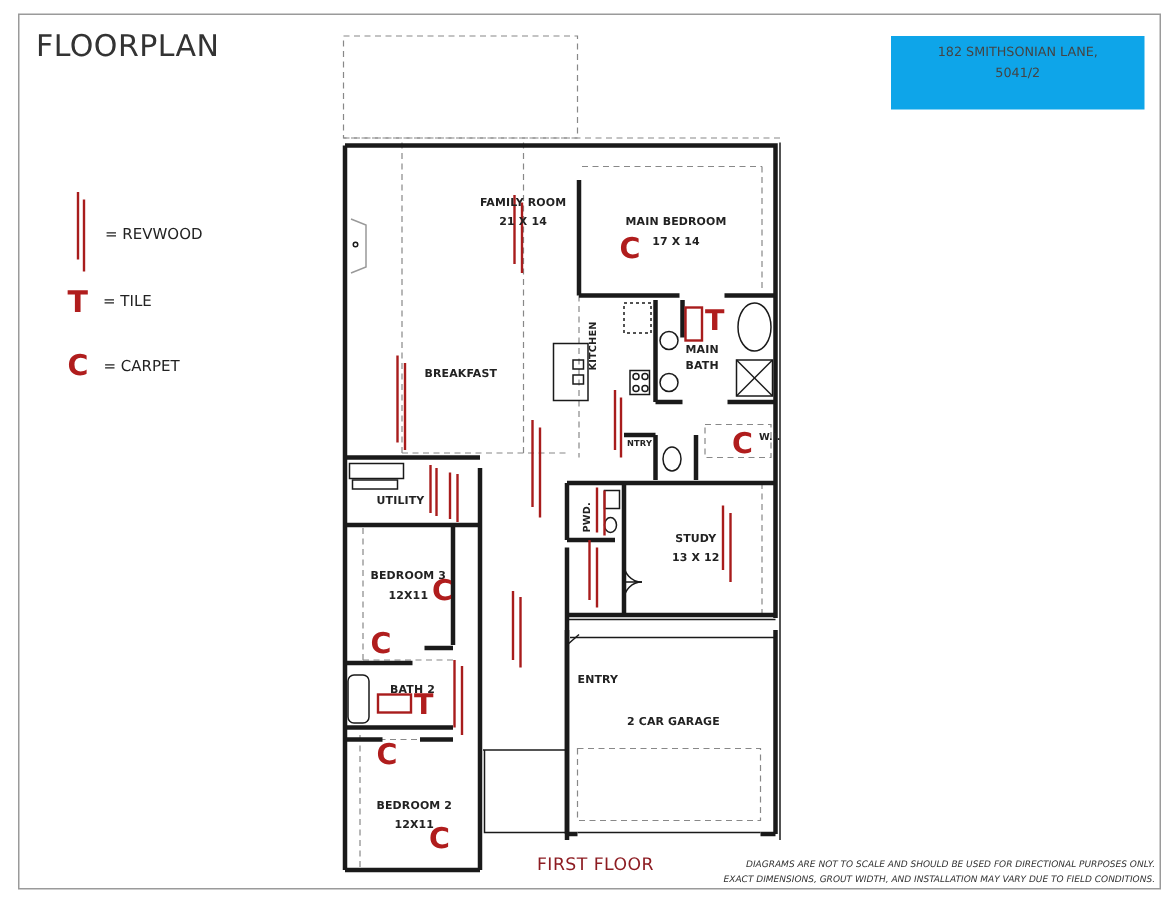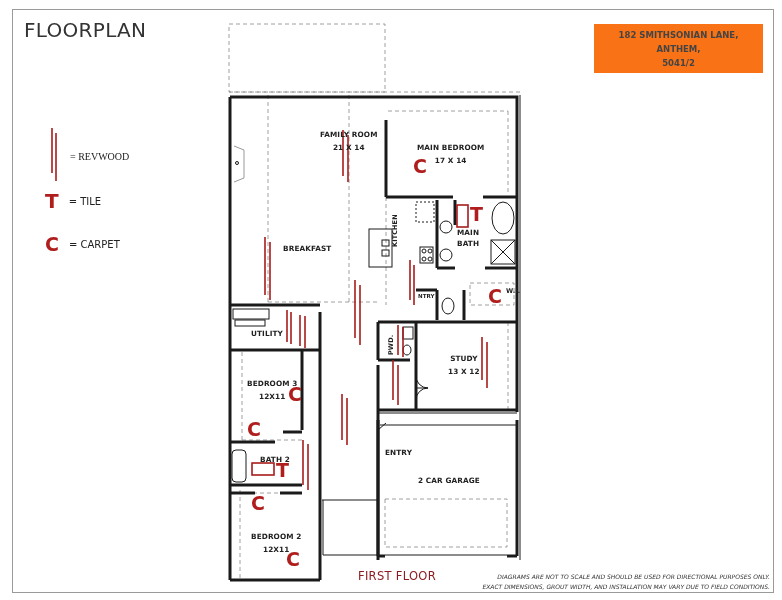--- a/index.html
+++ b/index.html
@@ -1,19 +1,19 @@
 <!DOCTYPE html>
 <html><head>
 <meta charset="utf-8">
 <style>
   html, body { margin: 0; padding: 0; background: #ffffff; }
   body { width: 782px; height: 600px; position: relative; overflow: hidden; font-family: "DejaVu Sans", sans-serif; }
   .frame { position: absolute; left: 12px; top: 9px; width: 762px; height: 584px; border: 1px solid #9a9a9a; background: #fff; box-sizing: border-box; }
   .title { position: absolute; left: 24px; top: 18px; font-size: 20px; color: #333; letter-spacing: 0.3px; }
-  .addr { position: absolute; left: 594px; top: 24px; width: 169px; height: 49px; background: #f97316; color: #444; font-size: 8.5px; line-height: 14px; text-align: center; padding-top: 4px; box-sizing: border-box; font-weight: bold; }
+  .addr { position: absolute; left: 594px; top: 24px; width: 169px; height: 49px; background: #0ea5e9; color: #444; font-size: 8.5px; line-height: 14px; text-align: center; padding-top: 4px; box-sizing: border-box; }
   .addr div { white-space: nowrap; }
   .legend-row { position: absolute; display: flex; align-items: center; font-size: 10px; color: #222; }
   .legend-label { margin-left: 8px; }
   .glyph-T, .glyph-C { color: #b01d1d; font-weight: bold; font-family: "DejaVu Sans", sans-serif; }
   .glyph-T { font-size: 20px; }
   .glyph-C { font-size: 19px; }
   svg { position: absolute; left: 0; top: 0; }
   .room-label { position: absolute; font-family: "DejaVu Sans", sans-serif; font-weight: bold; font-size: 7.3px; color: #222; text-align: center; line-height: 13px; white-space: nowrap; letter-spacing: 0.1px; }
   .mark-C { position: absolute; color: #b01d1d; font-weight: bold; font-size: 19px; line-height: 19px; }
   .mark-T { position: absolute; color: #b01d1d; font-weight: bold; font-size: 19px; line-height: 19px; }
@@ -22,26 +22,25 @@
 </style>
 </head>
 <body>
 
 <div class="frame"></div>
 
 <div class="title">FLOORPLAN</div>
 
 <div class="addr">
   <div>182 SMITHSONIAN LANE,</div>
-  <div>ANTHEM,</div>
   <div>5041/2</div>
 </div>
 
 <div>
-  <div class="legend-row" style="left:50px; top:128px;font-family:Liberation Serif, serif;">
+  <div class="legend-row" style="left:50px; top:128px;">
     <svg width="8" height="56" style="position:relative;">
       <line x1="2" y1="0" x2="2" y2="45" stroke="#a81c1c" stroke-width="1.6"></line>
       <line x1="6" y1="5" x2="6" y2="53" stroke="#a81c1c" stroke-width="1.6"></line>
     </svg>
     <span class="legend-label" style="margin-left:12px;">= REVWOOD</span>
   </div>
   <div class="legend-row" style="left:45px; top:189px;">
     <span class="glyph-T">T</span>
     <span class="legend-label" style="margin-left:10px;">= TILE</span>
   </div>

